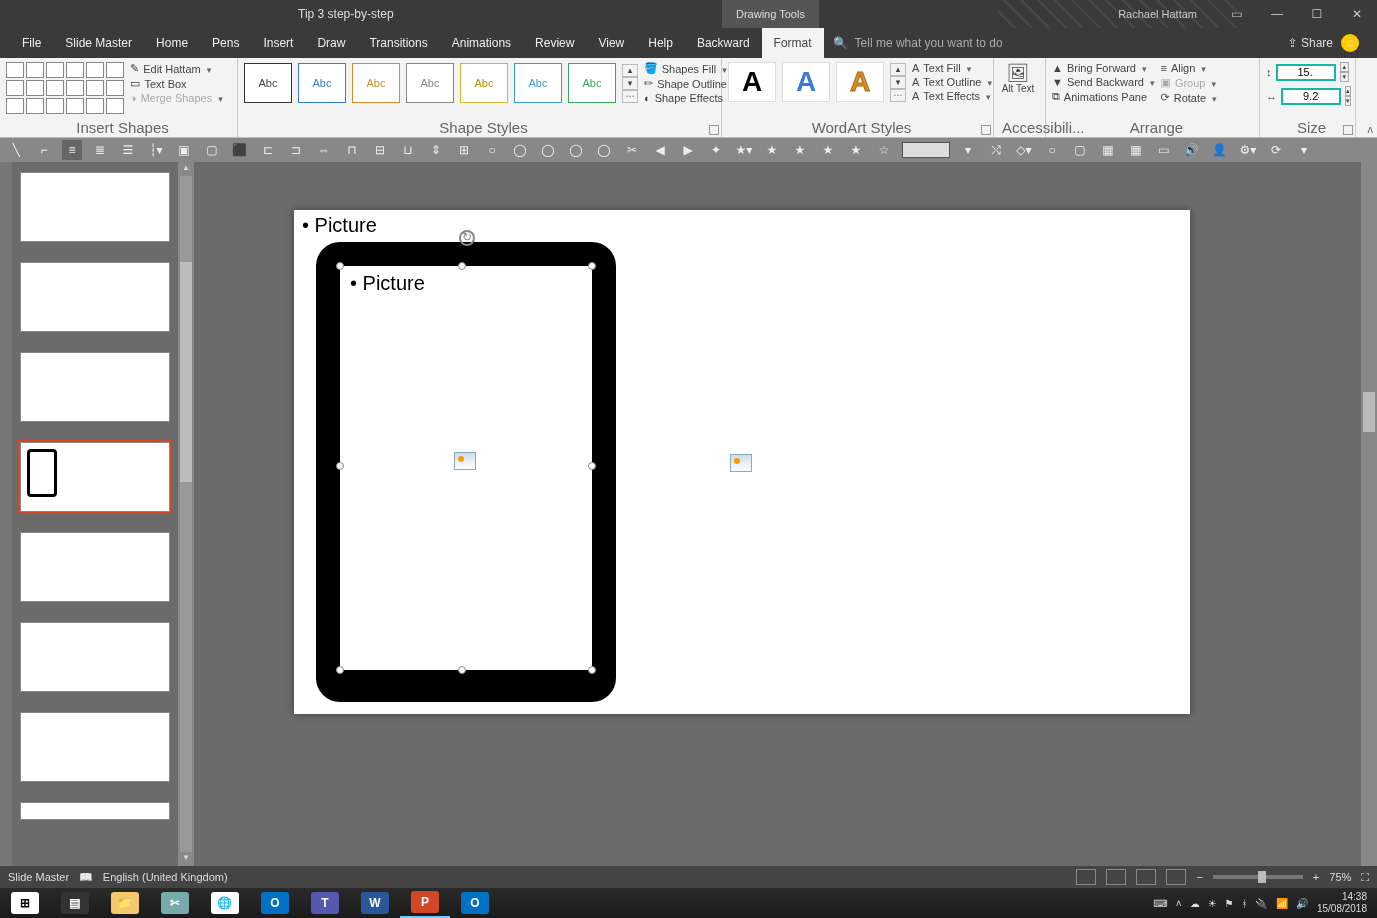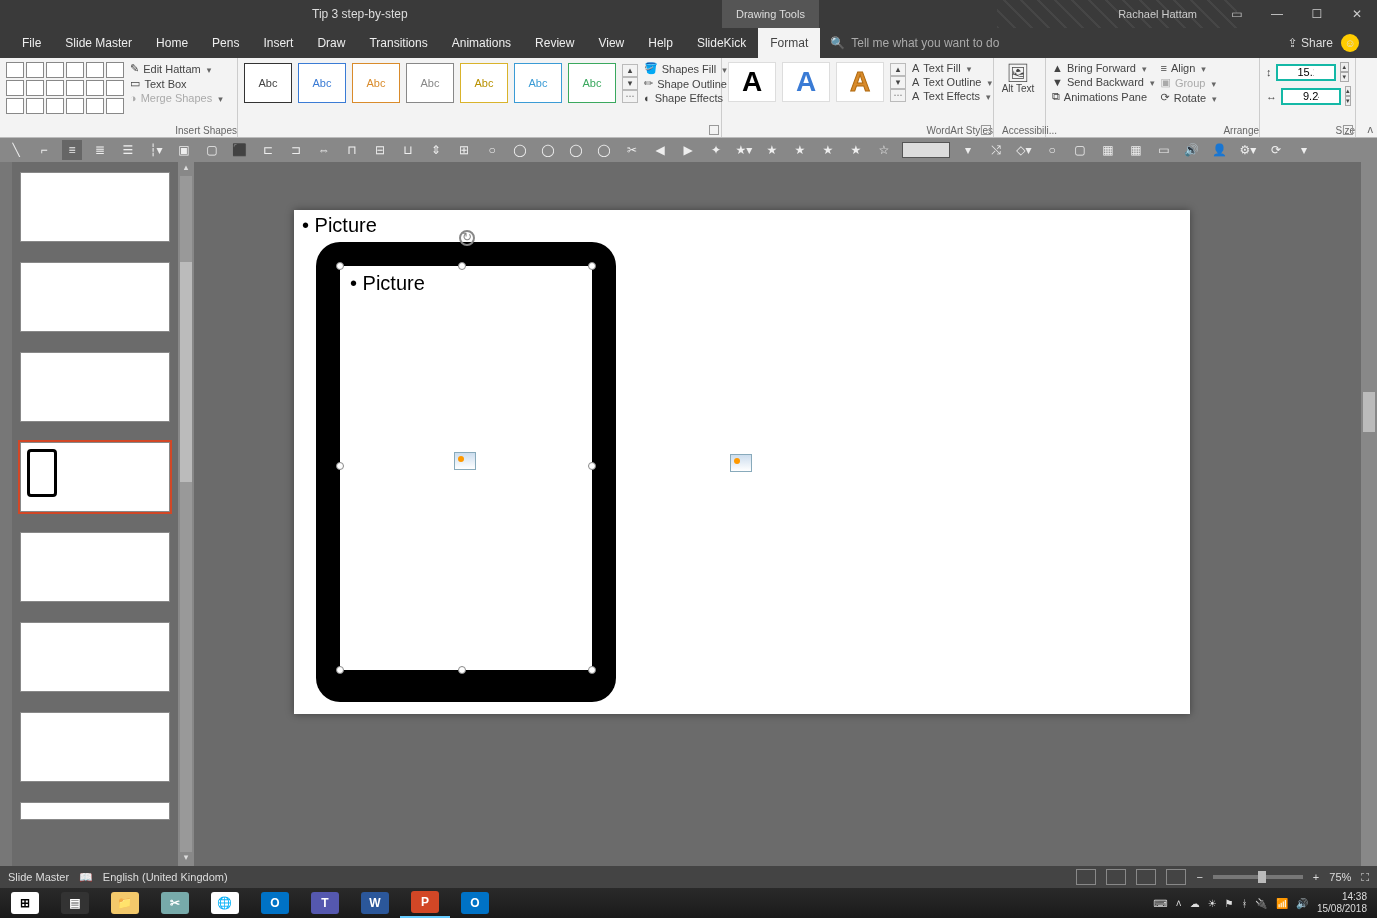--- a/index.html
+++ b/index.html
@@ -1,38 +1,38 @@
 <!DOCTYPE html>
 <html><head>
 <meta charset="utf-8">
 <style>
 * { margin: 0; padding: 0; box-sizing: border-box; font-family: "Segoe UI", sans-serif; }
 body { background: #444; overflow: hidden; width: 1377px; height: 918px; }
 
 
 .titlebar { height: 28px; background: #3a3a3a; display: flex; align-items: center; color: #ddd; font-size: 12px; }
-.titlebar .doc-title { position: absolute; left: 312px; text-align: right; }
+.titlebar .doc-title { position: absolute; left: 298px; text-align: right; }
 .titlebar .context-tab { position: absolute; left: 722px; height: 28px; background: #555; padding: 0 14px; display: flex; align-items: center; font-size: 11px; }
 .titlebar .user { position: absolute; right: 180px; font-size: 11px; color: #ccc; }
 .titlebar .win-controls { position: absolute; right: 0; display: flex; }
 .titlebar .win-controls div { width: 40px; height: 28px; display: flex; align-items: center; justify-content: center; color: #ccc; font-size: 12px; }
 .decor { position: absolute; right: 140px; top: 0; width: 240px; height: 28px; opacity: .15; background: repeating-linear-gradient(45deg,#888 0 2px,transparent 2px 12px); }
 
 
 .menubar { height: 30px; background: #3a3a3a; display: flex; align-items: center; padding-left: 10px; }
 .menubar .tab { padding: 0 12px; height: 30px; display: flex; align-items: center; color: #eee; font-size: 12px; cursor: pointer; }
 .menubar .tab.active { background: #f3f3f3; color: #444; }
 .menubar .tellme { display: flex; align-items: center; color: #aaa; font-size: 12px; padding-left: 10px; }
 .menubar .right { margin-left: auto; display: flex; align-items: center; gap: 8px; padding-right: 18px; color: #ddd; font-size: 12px; }
 .smiley { width: 18px; height: 18px; border-radius: 50%; background: #fc0; display: flex; align-items: center; justify-content: center; font-size: 11px; }
 
 
 .ribbon { height: 80px; background: #f3f3f3; display: flex; border-bottom: 1px solid #bbb; font-size: 11px; color: #444; }
 .group { border-right: 1px solid #ccc; padding: 4px 6px 2px; display: flex; flex-direction: column; position: relative; }
-.group-label { position: absolute; bottom: 1px; left: 0; right: 0; text-align: right; font-size: 10px; color: #666; padding-left: 8px; }
+.group-label { position: absolute; bottom: 1px; left: 0; right: 0; text-align: center; font-size: 15px; color: #666; padding-left: 8px; }
 .dlg { position: absolute; right: 2px; bottom: 2px; width: 10px; height: 10px; border: 1px solid #999; }
 
 
 .shapes-mini { display: grid; grid-template-columns: repeat(6, 18px); grid-auto-rows: 16px; gap: 2px; }
 .shapes-mini span { border: 1px solid #888; background: #fff; }
 .insert-shapes-right { display: flex; flex-direction: column; gap: 2px; font-size: 11px; margin-left: 6px; }
 .insert-shapes-right div { display: flex; align-items: center; gap: 4px; white-space: nowrap; }
 
 
 .gallery { display: flex; gap: 6px; align-items: center; }
@@ -135,21 +135,21 @@
   <div class="tab">Slide Master</div>
   <div class="tab">Home</div>
   <div class="tab">Pens</div>
   <div class="tab">Insert</div>
   <div class="tab">Draw</div>
   <div class="tab">Transitions</div>
   <div class="tab">Animations</div>
   <div class="tab">Review</div>
   <div class="tab">View</div>
   <div class="tab">Help</div>
-  <div class="tab">SlideKick</div>
+  <div class="tab">Backward</div>
   <div class="tab active">Format</div>
   <div class="tellme">
     <span style="margin-right:6px">🔍</span>
     <span>Tell me what you want to do</span>
   </div>
   <div class="right">
     <span>
       <span>⇪</span>
       <span>Share</span>
     </span>
@@ -228,20 +228,21 @@
             <span>Shape Outline</span>
             <span class="chev"></span>
           </div>
         <div>
             <span>◐</span>
             <span>Shape Effects</span>
             <span class="chev"></span>
           </div>
       </div>
     </div>
+    <div class="group-label">Shape Styles</div>
     <div class="dlg"></div>
   </div>
 
   <div class="group" style="width:272px">
     <div style="display:flex;align-items:center">
       <div class="wordart">
         <div class="wa-box wa1">A</div>
         <div class="wa-box wa2">A</div>
         <div class="wa-box wa3">A</div>
         <div class="gallery-more">

